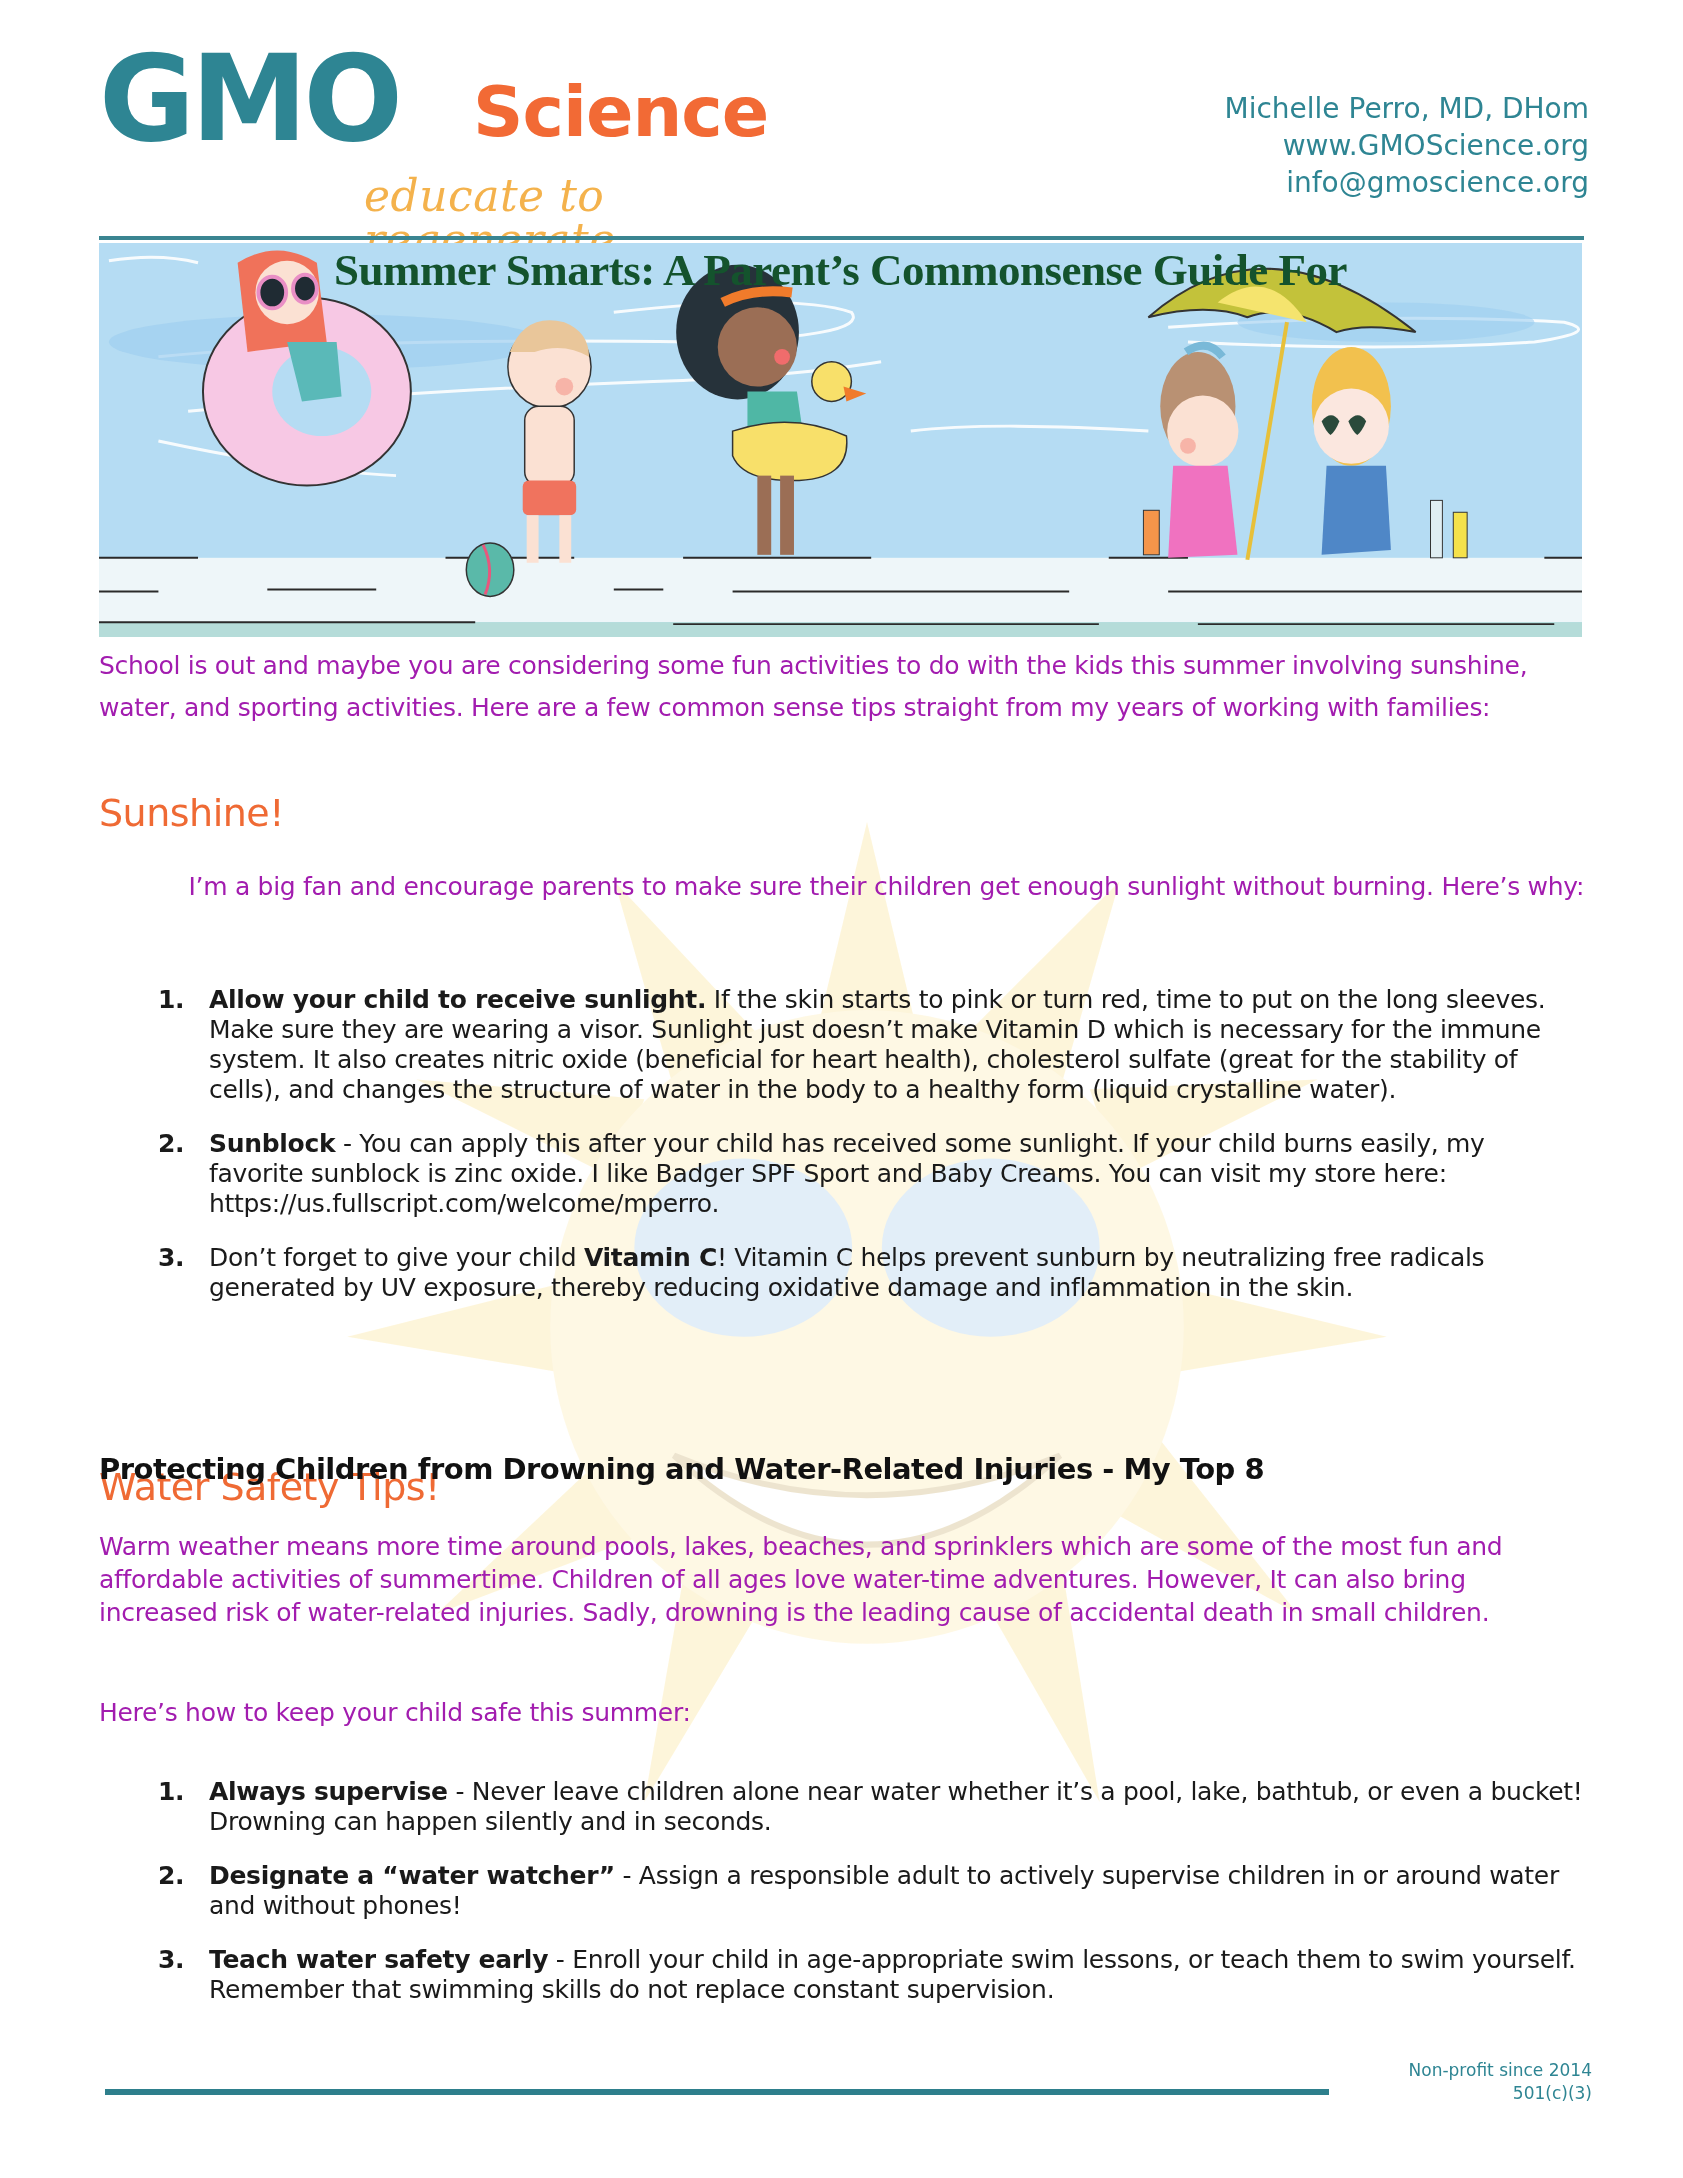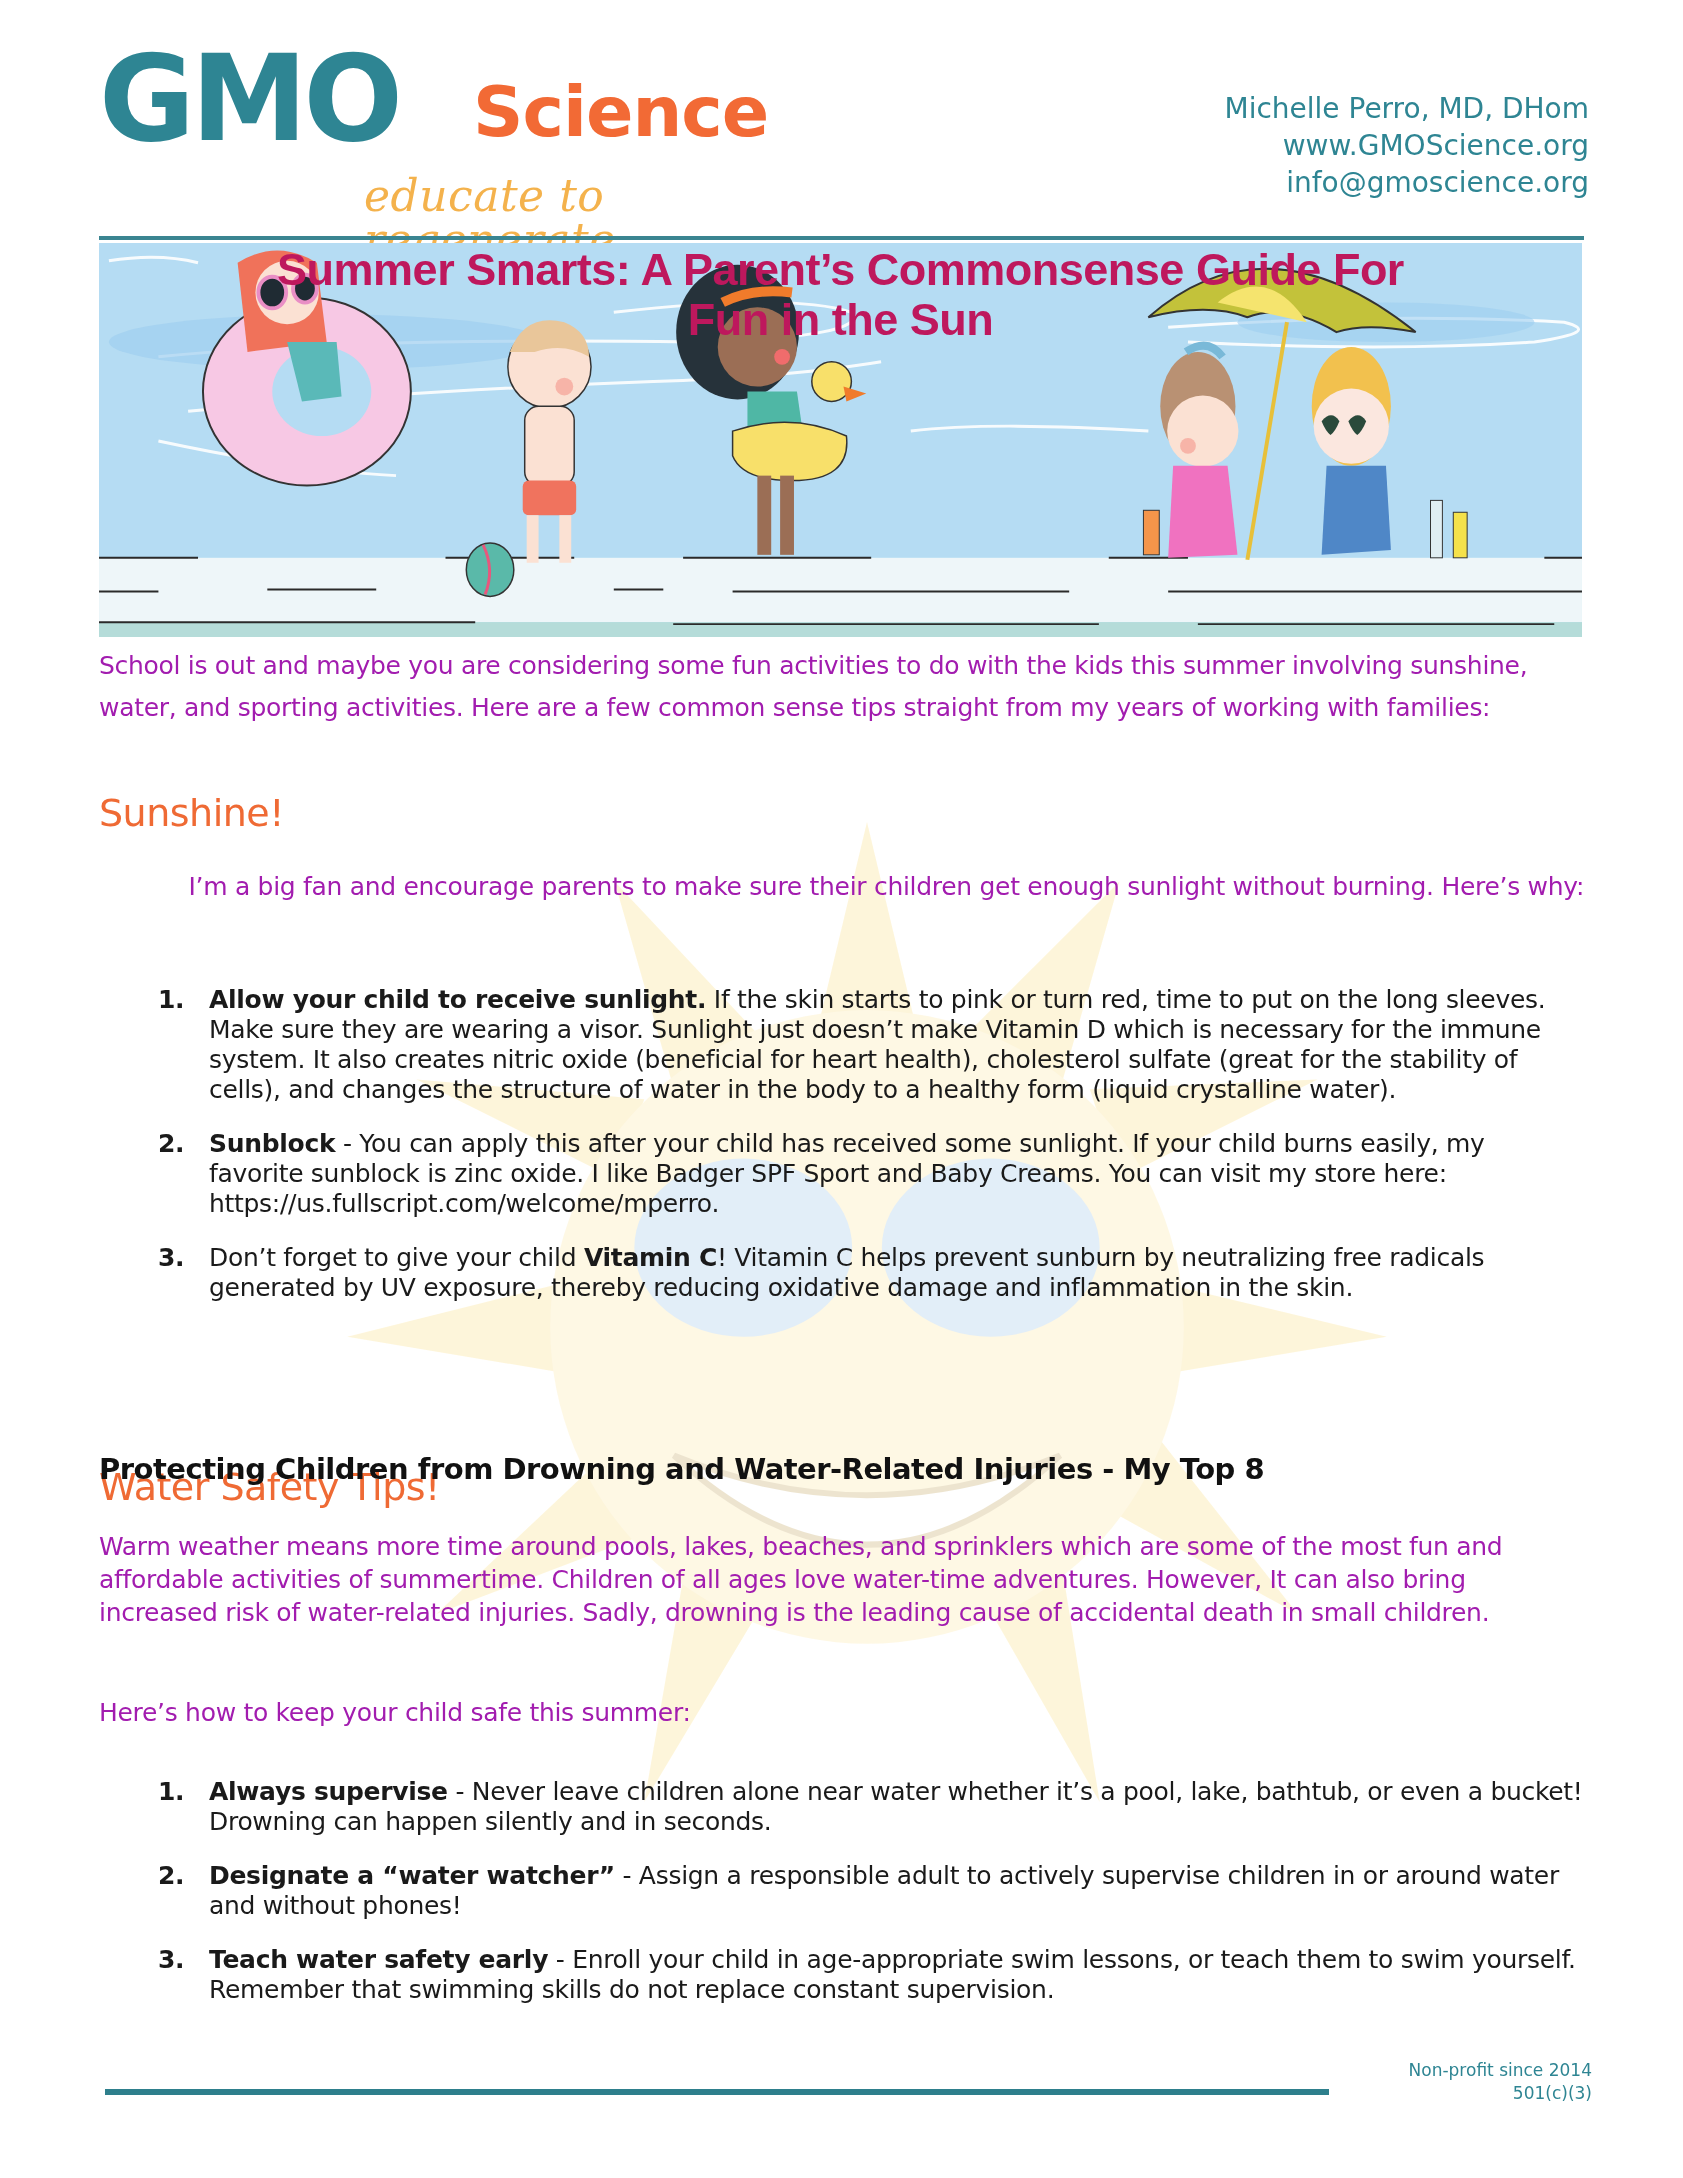--- a/index.html
+++ b/index.html
@@ -11,21 +11,21 @@
     .logo-science { position: absolute; left: 374px; top: 37px; font-family: "DejaVu Sans", sans-serif; font-weight: bold; font-size: 70px; color: #f26a35; line-height: 1; letter-spacing: -1px; }
     .logo-tagline { position: absolute; left: 265px; top: 134px; font-family: "DejaVu Serif", serif; font-style: italic; font-size: 44px; color: #f4b24c; line-height: 1; letter-spacing: 0.5px; }
 
     .contact { position: absolute; right: 94px; top: 90px; text-align: right; color: #2e8593; font-family: "DejaVu Sans", sans-serif; font-size: 28px; line-height: 37px; }
     .contact div { white-space: nowrap; }
 
     .header-rule { position: absolute; left: 99px; top: 236px; width: 1485px; height: 4px; background: #3a8591; }
 
     
     .banner { position: absolute; left: 99px; top: 243px; width: 1483px; height: 394px; background: #b5dcf3; overflow: hidden; }
-    .banner-title { position: absolute; left: 0; right: 0; top: 2px; text-align: center; font-family: Liberation Sans, sans-serif; font-weight: bold; font-size: 45px; line-height: 50px; color: #be185d; letter-spacing: -0.5px; z-index: 5; }
+    .banner-title { position: absolute; left: 0; right: 0; top: 2px; text-align: center; font-family: Liberation Serif, serif; font-weight: bold; font-size: 45px; line-height: 50px; color: #14532d; letter-spacing: -0.5px; z-index: 5; }
     .banner-art { position: absolute; left: 0; top: 0; width: 1483px; height: 394px; }
 
     
     .sun-watermark { position: absolute; left: 347px; top: 822px; width: 1040px; height: 990px; opacity: 0.22; pointer-events: none; }
 
     
     .text { position: absolute; font-family: "DejaVu Sans", sans-serif; font-size: 25px; color: #a21caf; letter-spacing: -0.3px; }
     .intro { left: 99px; top: 645px; width: 1485px; line-height: 42px; }
     .section-heading { position: absolute; font-family: "DejaVu Sans", sans-serif; font-weight: normal; color: #ef6a34; font-size: 38px; line-height: 1; letter-spacing: -0.5px; }
     .h-sunshine { left: 99px; top: 794px; }
@@ -140,21 +140,20 @@
       <circle cx="1265" cy="185" r="38" fill="#fbe7df"></circle>
       <path d="M1235 180 q10 -12 18 0 q-4 10 -9 14 q-5 -4 -9 -14z" fill="#2a4a3b"></path>
       <path d="M1262 180 q10 -12 18 0 q-4 10 -9 14 q-5 -4 -9 -14z" fill="#2a4a3b"></path>
       <path d="M1240 225 L1300 225 L1305 310 L1235 315 Z" fill="#4f87c7"></path>
       <rect x="1345" y="260" width="12" height="58" fill="#e0eef3" stroke="#333" stroke-width="1"></rect>
       <rect x="1368" y="272" width="14" height="46" fill="#f5e14a" stroke="#333" stroke-width="1"></rect>
     </g>
   </svg>
   <div class="banner-title">
     <div>Summer Smarts: A Parent’s Commonsense Guide For</div>
-    <div>Fun in the Sun</div>
   </div>
 </div>
 
 <svg class="sun-watermark" viewBox="0 0 1050 1000" xmlns="http://www.w3.org/2000/svg">
   <g fill="#f9d45a">
     <polygon points="525,0 580,230 470,230"></polygon>
     <polygon points="780,60 720,270 630,210"></polygon>
     <polygon points="980,260 780,360 750,270"></polygon>
     <polygon points="1050,520 810,560 800,460"></polygon>
     <polygon points="960,800 760,690 810,610"></polygon>

